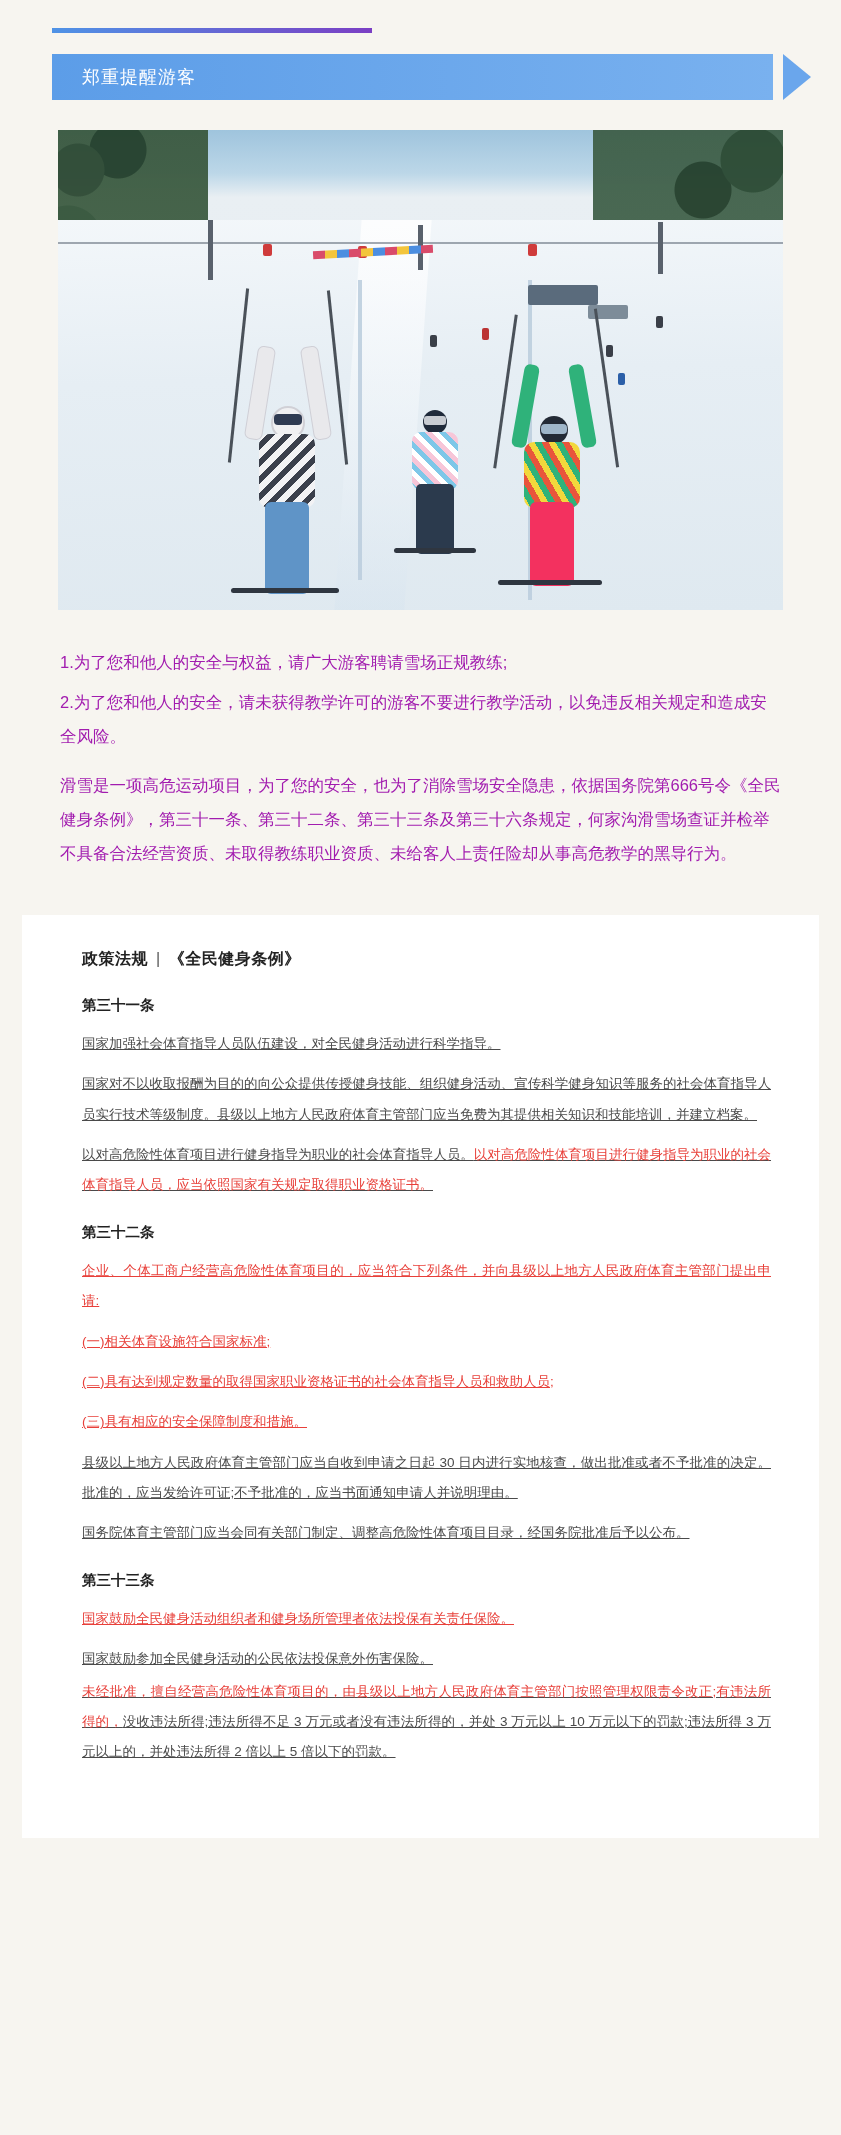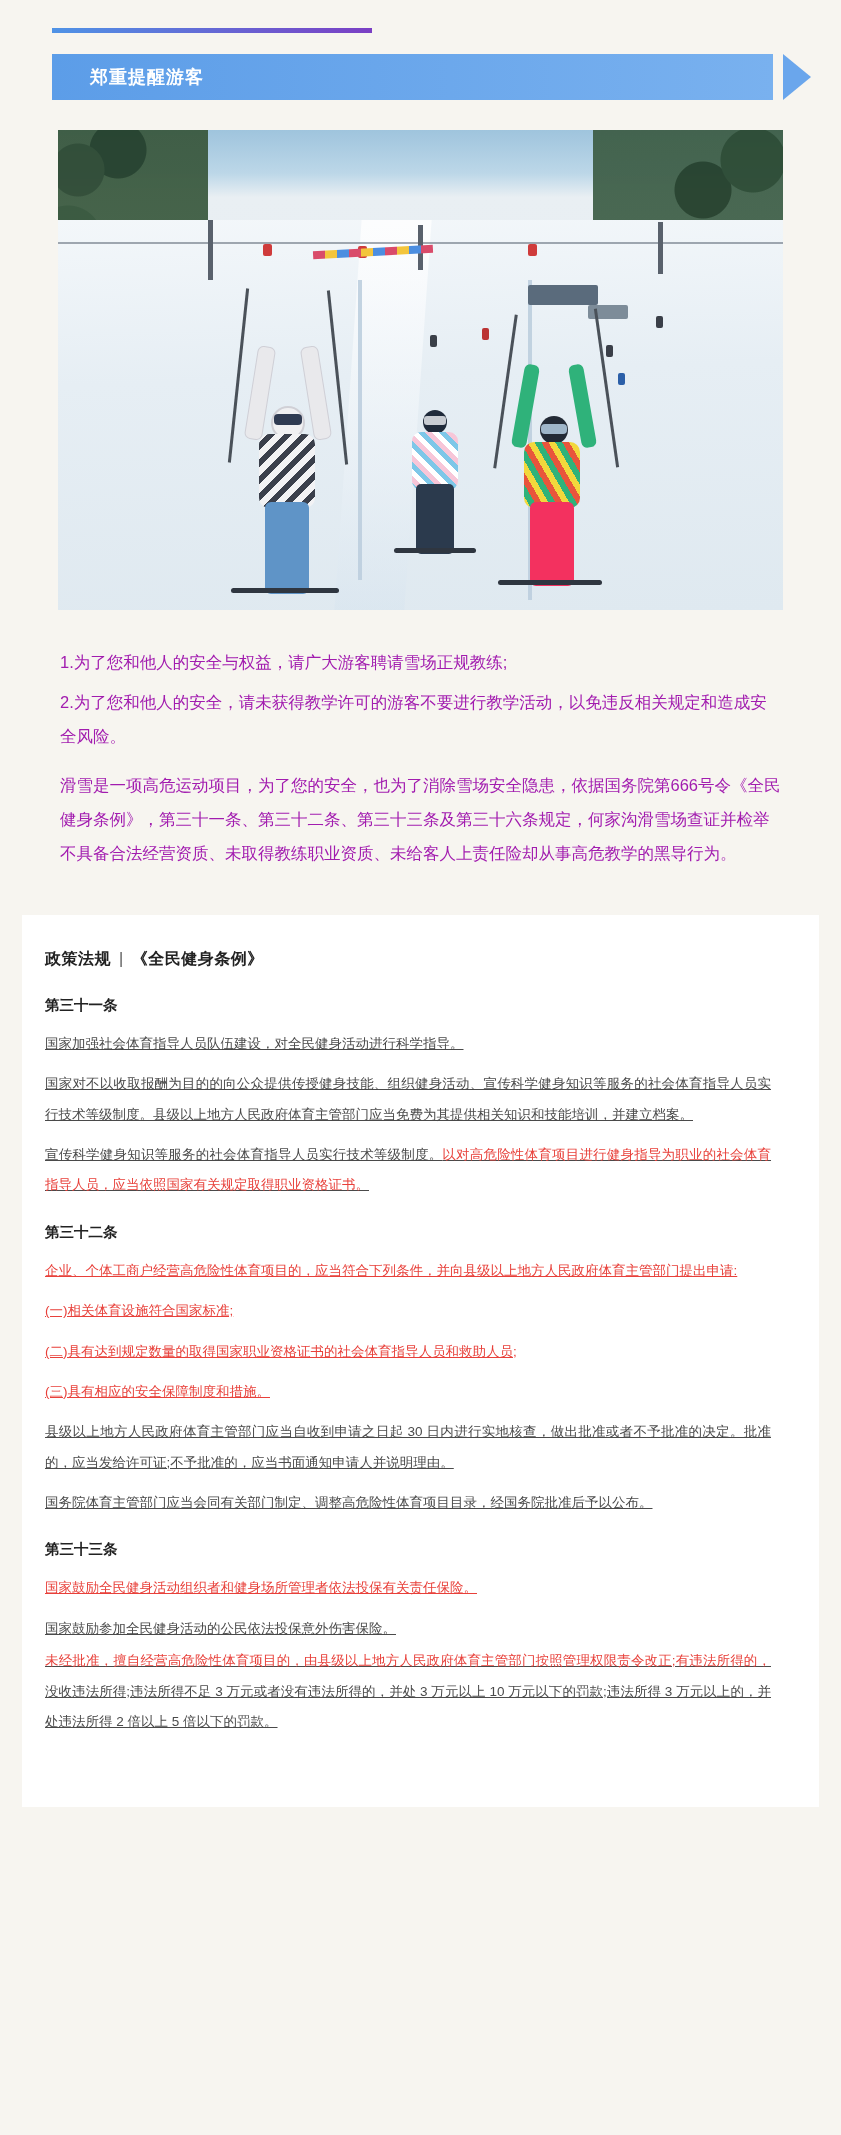--- a/index.html
+++ b/index.html
@@ -41,23 +41,23 @@
     top: 26px;
     right: 38px;
     height: 46px;
     background: linear-gradient(90deg, #5c9de8 0%, #79b1ef 100%);
     display: flex;
     align-items: center;
   }
   .header-title {
     color: #ffffff;
     font-size: 18px;
-    font-weight: bold;
+    font-weight: normal;
     letter-spacing: 1px;
-    padding-left: 38px;
+    padding-left: 30px;
   }
   .header-arrow {
     position: absolute;
     right: 0px;
     top: 26px;
     width: 0;
     height: 0;
     border-top: 23px solid transparent;
     border-bottom: 23px solid transparent;
     border-left: 28px solid #6aa6ec;
@@ -194,21 +194,21 @@
     margin: 0 0 6px 0;
   }
   .notice .para-gap {
     margin-top: 16px;
   }
 
   
   .policy-card {
     margin: 44px 22px 0 22px;
     background: #ffffff;
-    padding: 34px 48px 60px 23px;
+    padding: 34px 48px 60px 60px;
     box-sizing: border-box;
   }
   .policy-title {
     font-size: 16px;
     font-weight: bold;
     color: #222;
     margin-bottom: 26px;
     letter-spacing: .5px;
   }
   .policy-title .sep {
@@ -319,21 +319,21 @@
   </div>
 
   <div class="policy-card">
     <div class="policy-title">
       <span>政策法规</span><span class="sep">|</span><span>《全民健身条例》</span>
     </div>
 
     <div class="art-head first">第三十一条</div>
     <p class="art-p">国家加强社会体育指导人员队伍建设，对全民健身活动进行科学指导。</p>
     <p class="art-p">国家对不以收取报酬为目的的向公众提供传授健身技能、组织健身活动、宣传科学健身知识等服务的社会体育指导人员实行技术等级制度。县级以上地方人民政府体育主管部门应当免费为其提供相关知识和技能培训，并建立档案。</p>
-    <p class="art-p"><span>宣传科学健身知识等服务的社会体育指导人员实行技术等级制度。</span><span class="red-txt">以对高危险性体育项目进行健身指导为职业的社会体育指导人员，应当依照国家有关规定取得职业资格证书。</span></p>
+    <p class="art-p"><span>以对高危险性体育项目进行健身指导为职业的社会体育指导人员。</span><span class="red-txt">以对高危险性体育项目进行健身指导为职业的社会体育指导人员，应当依照国家有关规定取得职业资格证书。</span></p>
 
     <div class="art-head">第三十二条</div>
     <p class="art-p red">企业、个体工商户经营高危险性体育项目的，应当符合下列条件，并向县级以上地方人民政府体育主管部门提出申请:</p>
     <p class="art-p red">(一)相关体育设施符合国家标准;</p>
     <p class="art-p red">(二)具有达到规定数量的取得国家职业资格证书的社会体育指导人员和救助人员;</p>
     <p class="art-p red">(三)具有相应的安全保障制度和措施。</p>
     <p class="art-p">县级以上地方人民政府体育主管部门应当自收到申请之日起 30 日内进行实地核查，做出批准或者不予批准的决定。批准的，应当发给许可证;不予批准的，应当书面通知申请人并说明理由。</p>
     <p class="art-p">国务院体育主管部门应当会同有关部门制定、调整高危险性体育项目目录，经国务院批准后予以公布。</p>
 
     <div class="art-head">第三十三条</div>

